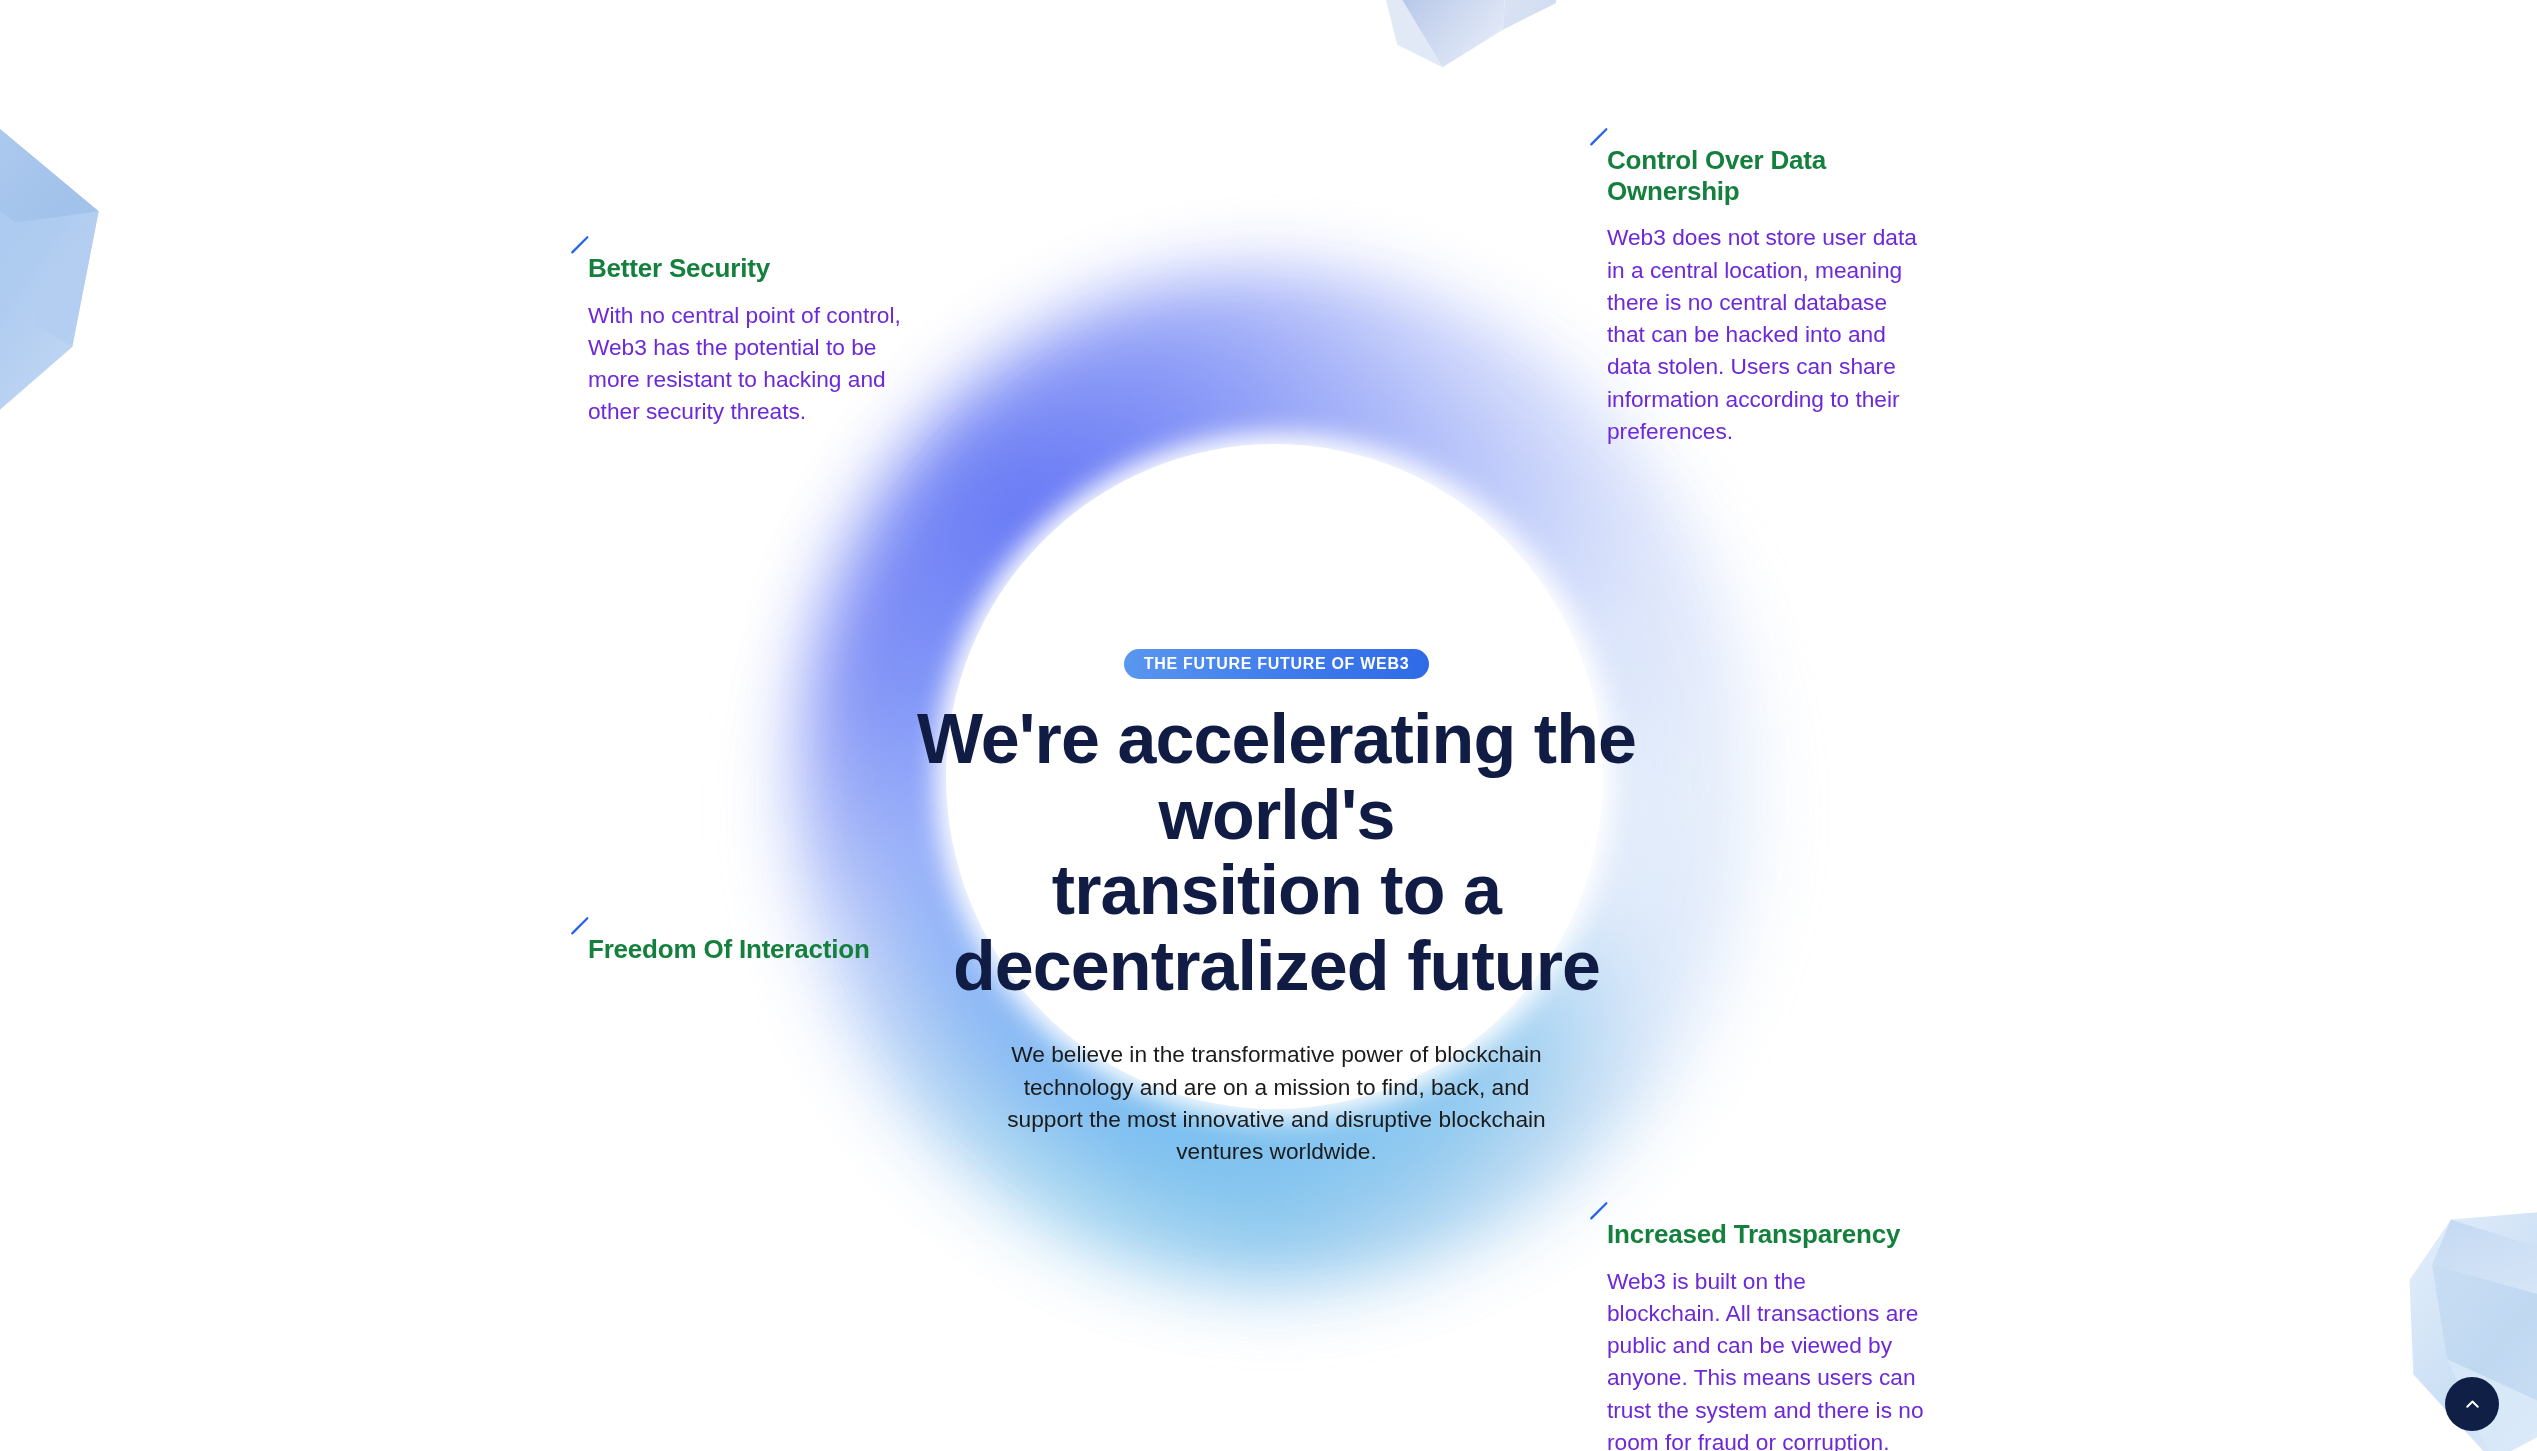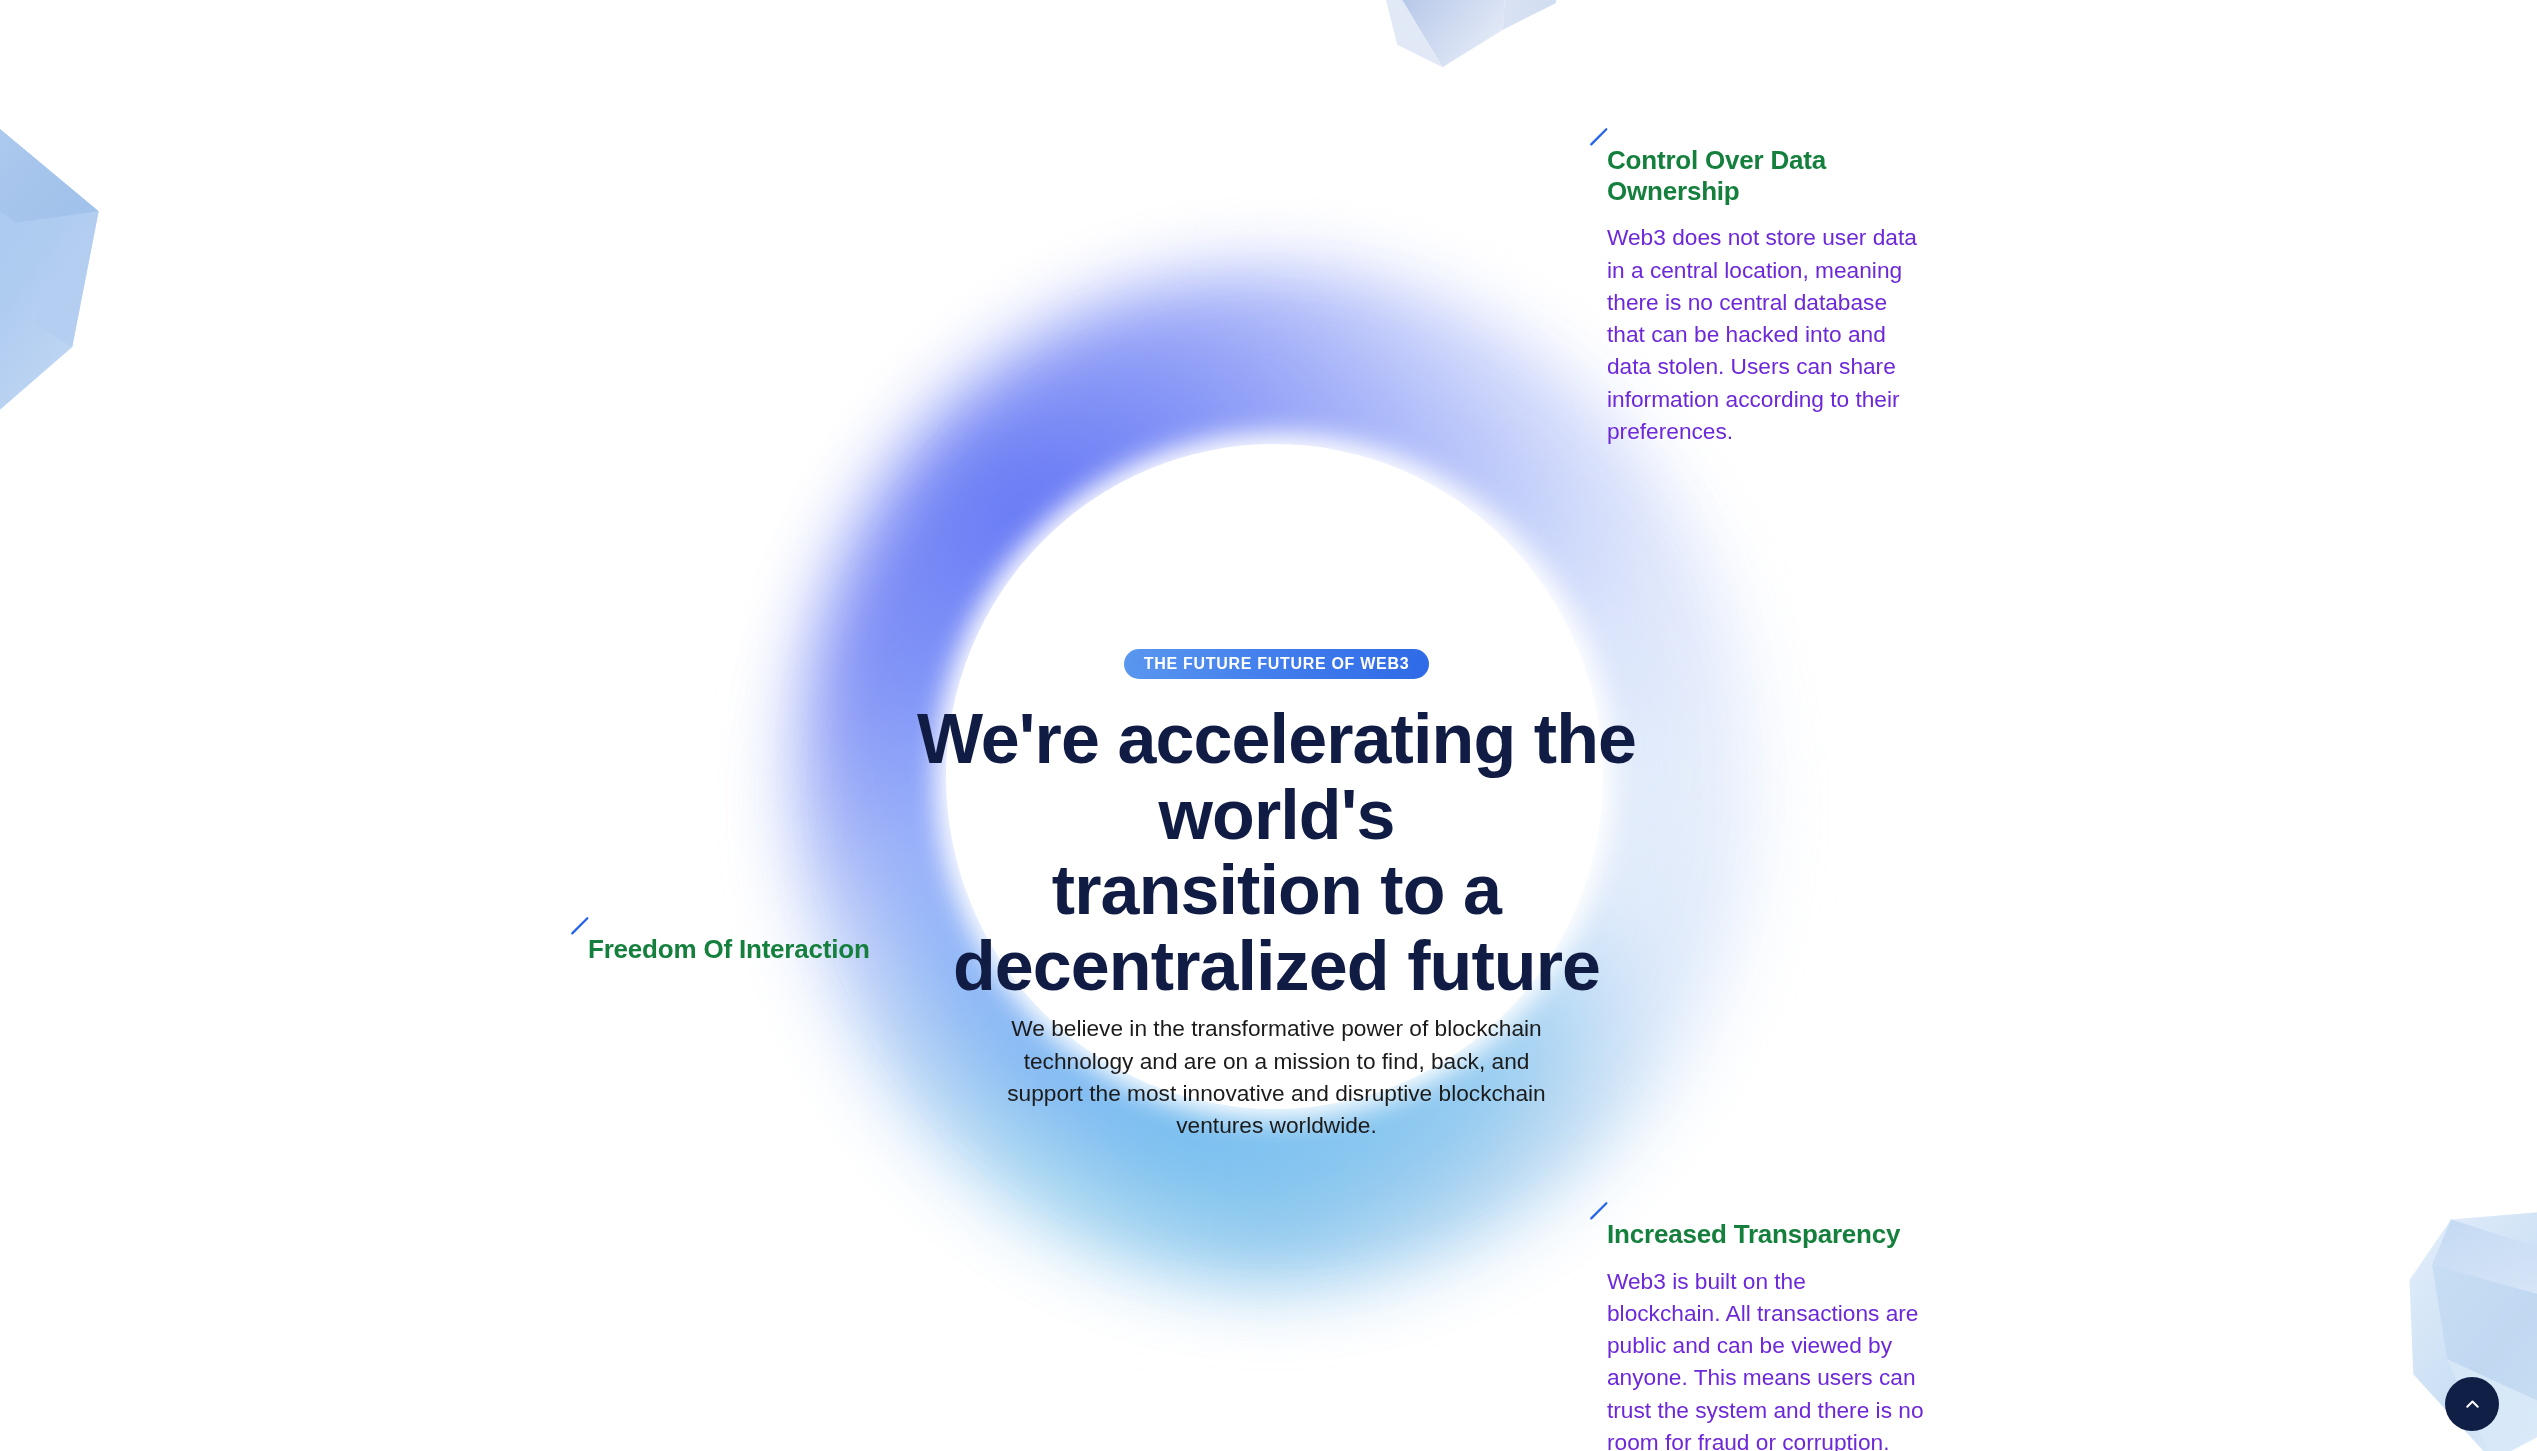--- a/index.html
+++ b/index.html
@@ -113,21 +113,21 @@
   #hero-title {
     margin-top:22.7px;
     color:#111c44;
     font-size:70px;
     font-weight:bold;
     line-height:1.08;
     letter-spacing:-0.9px;
     white-space:pre-line;
   }
   #hero-desc {
-    margin:8px auto 0 auto;
+    margin:34px auto 0 auto;
     width:544px;
     color:#1b1b1b;
     font-size:22.7px;
     line-height:1.42;
     text-align:center;
   }
 
   
   .feature {
     position:absolute;
@@ -237,20 +237,27 @@
     <div class="glow-layer" id="glow-core"></div>
   </div>
 
   <div id="center-content">
     <div id="hero-badge">THE FUTURE FUTURE OF WEB3</div>
     <h1 id="hero-title">We're accelerating the world's
 transition to a decentralized future</h1>
     <p id="hero-desc">We believe in the transformative power of blockchain technology and are on a mission to find, back, and support the most innovative and disruptive blockchain ventures worldwide.</p>
   </div>
 
+  <div class="feature" id="feature-better-security">
+    <svg class="slash" viewBox="0 0 26 26">
+      <line x1="3" y1="23" x2="23" y2="3" stroke="#2563eb" stroke-width="3" stroke-linecap="round"></line>
+    </svg>
+    <h3>Better Security</h3>
+    <p>With no central point of control, Web3 has the potential to be more resistant to hacking and other security threats.</p>
+  </div>
 
   <div class="feature" id="feature-control-over-data">
     <svg class="slash" viewBox="0 0 26 26">
       <line x1="3" y1="23" x2="23" y2="3" stroke="#2563eb" stroke-width="3" stroke-linecap="round"></line>
     </svg>
     <h3>Control Over Data
 Ownership</h3>
     <p>Web3 does not store user data in a central location, meaning there is no central database that can be hacked into and data stolen. Users can share information according to their preferences.</p>
   </div>
 

